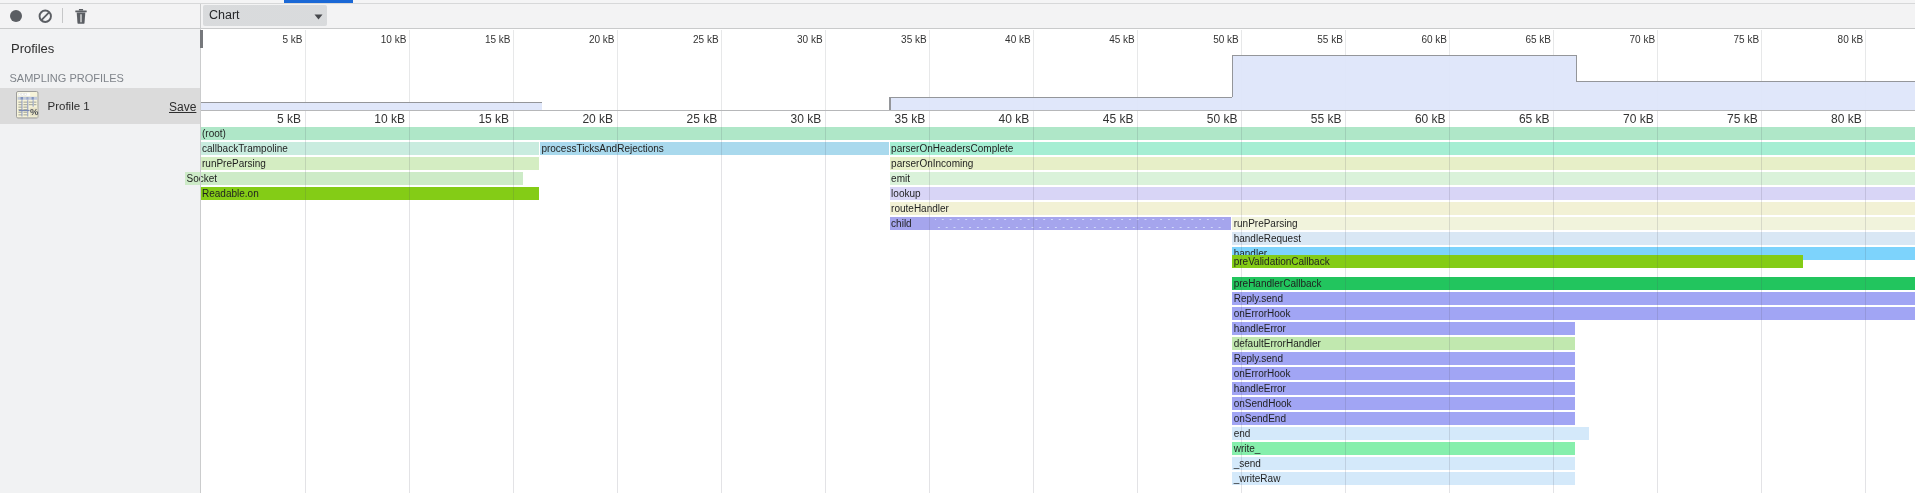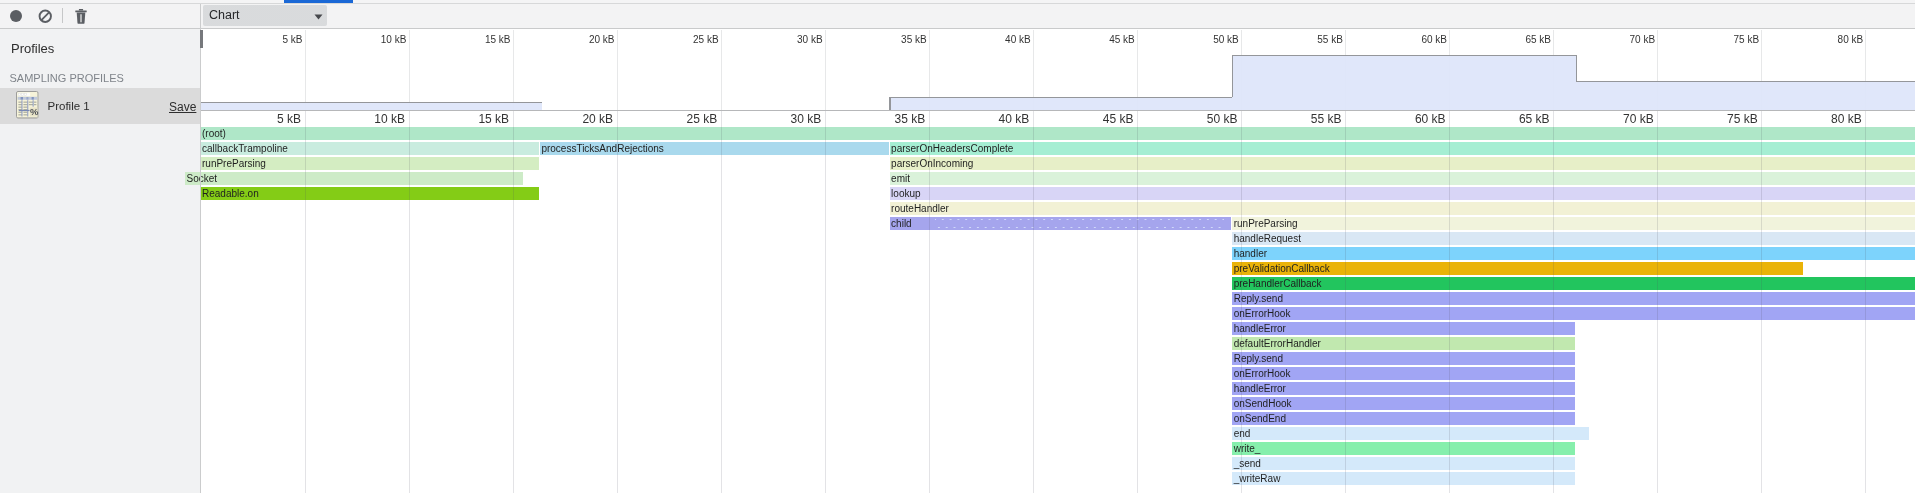--- a/index.html
+++ b/index.html
@@ -160,21 +160,21 @@
 <div class="bar" style="left:185px;top:172.0px;width:338.4px;background:#cdebc7">Socket</div>
 <div class="bar" style="left:889.6px;top:172.0px;width:1025.4px;background:#daf2da">emit</div>
 <div class="bar" style="left:200.5px;top:187.0px;width:338.4px;background:#84cc16">Readable.on</div>
 <div class="bar" style="left:889.6px;top:187.0px;width:1025.4px;background:#d8d5f6">lookup</div>
 <div class="bar" style="left:889.6px;top:202.0px;width:1025.4px;background:#f2f1d5">routeHandler</div>
 <div class="bar" style="left:889.6px;top:217.0px;width:341.6px;background:#a5a5ed">child</div>
 <div class="a" style="left:934.6px;top:217.0px;width:289.6px;height:13px;z-index:4;background-image:radial-gradient(circle,rgba(219,230,252,0.8) 0.65px,rgba(0,0,0,0) 1.05px),radial-gradient(circle,rgba(219,230,252,0.8) 0.65px,rgba(0,0,0,0) 1.05px);background-size:7.8px 13px,7.8px 13px;background-position:0px 4px,3.9px 9px"></div>
 <div class="bar" style="left:1232.2px;top:217.0px;width:682.8px;background:#f1f3dc">runPreParsing</div>
 <div class="bar" style="left:1232.2px;top:232.0px;width:682.8px;background:#d9e7f4">handleRequest</div>
 <div class="bar" style="left:1232.2px;top:247.0px;width:682.8px;background:#7dd3fc">handler</div>
-<div class="bar" style="left:1232.2px;top:262.0px;width:571px;background:#eab308">preValidationCallback</div>
+<div class="bar" style="left:1232.2px;top:255px;width:571px;background:#84cc16">preValidationCallback</div>
 <div class="bar" style="left:1232.2px;top:277.0px;width:821px;background:#22c55e">preHandlerCallback</div>
 <div class="bar" style="left:1232.2px;top:292.0px;width:682.8px;background:#a1a5f4">Reply.send</div>
 <div class="bar" style="left:1232.2px;top:307.0px;width:682.8px;background:#a1a5f4">onErrorHook</div>
 <div class="bar" style="left:1232.2px;top:322.0px;width:342.4px;background:#a1a5f4">handleError</div>
 <div class="bar" style="left:1232.2px;top:337.0px;width:342.4px;background:#c1e8af">defaultErrorHandler</div>
 <div class="bar" style="left:1232.2px;top:352.0px;width:342.4px;background:#a1a5f4">Reply.send</div>
 <div class="bar" style="left:1232.2px;top:367.0px;width:342.4px;background:#a1a5f4">onErrorHook</div>
 <div class="bar" style="left:1232.2px;top:382.0px;width:342.4px;background:#a1a5f4">handleError</div>
 <div class="bar" style="left:1232.2px;top:397.0px;width:342.4px;background:#a1a5f4">onSendHook</div>
 <div class="bar" style="left:1232.2px;top:412.0px;width:342.4px;background:#a1a5f4">onSendEnd</div>

